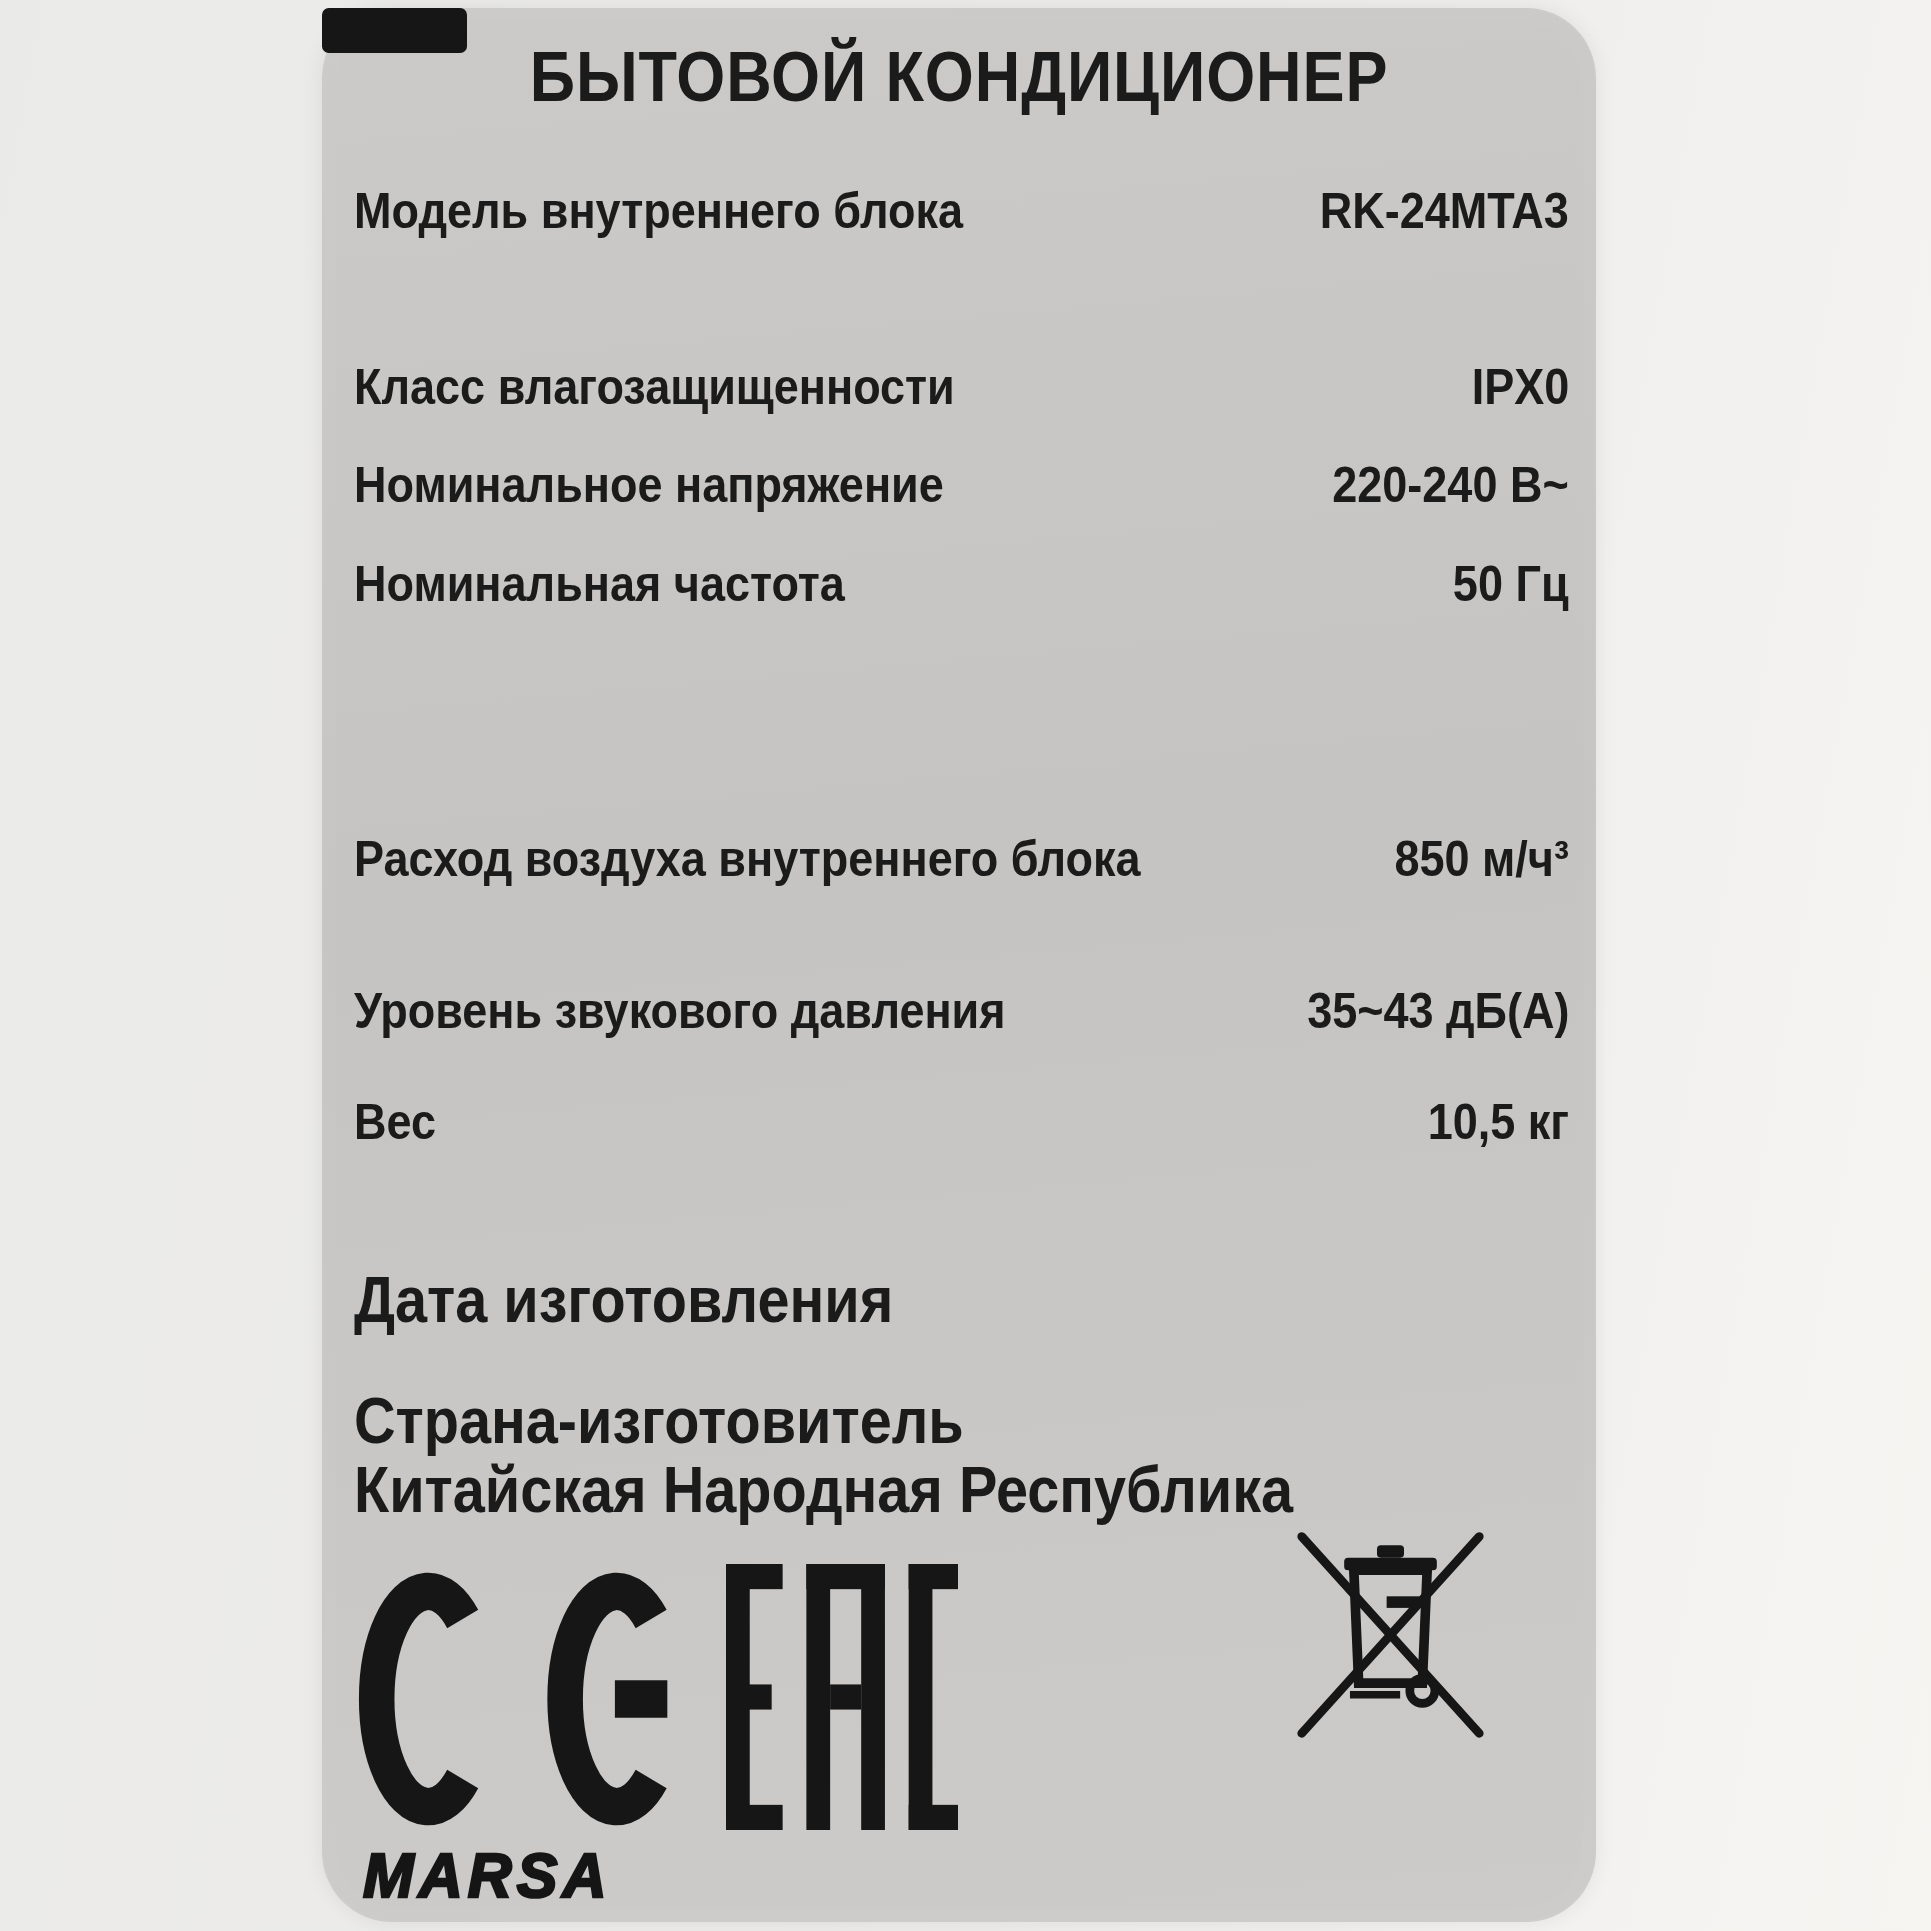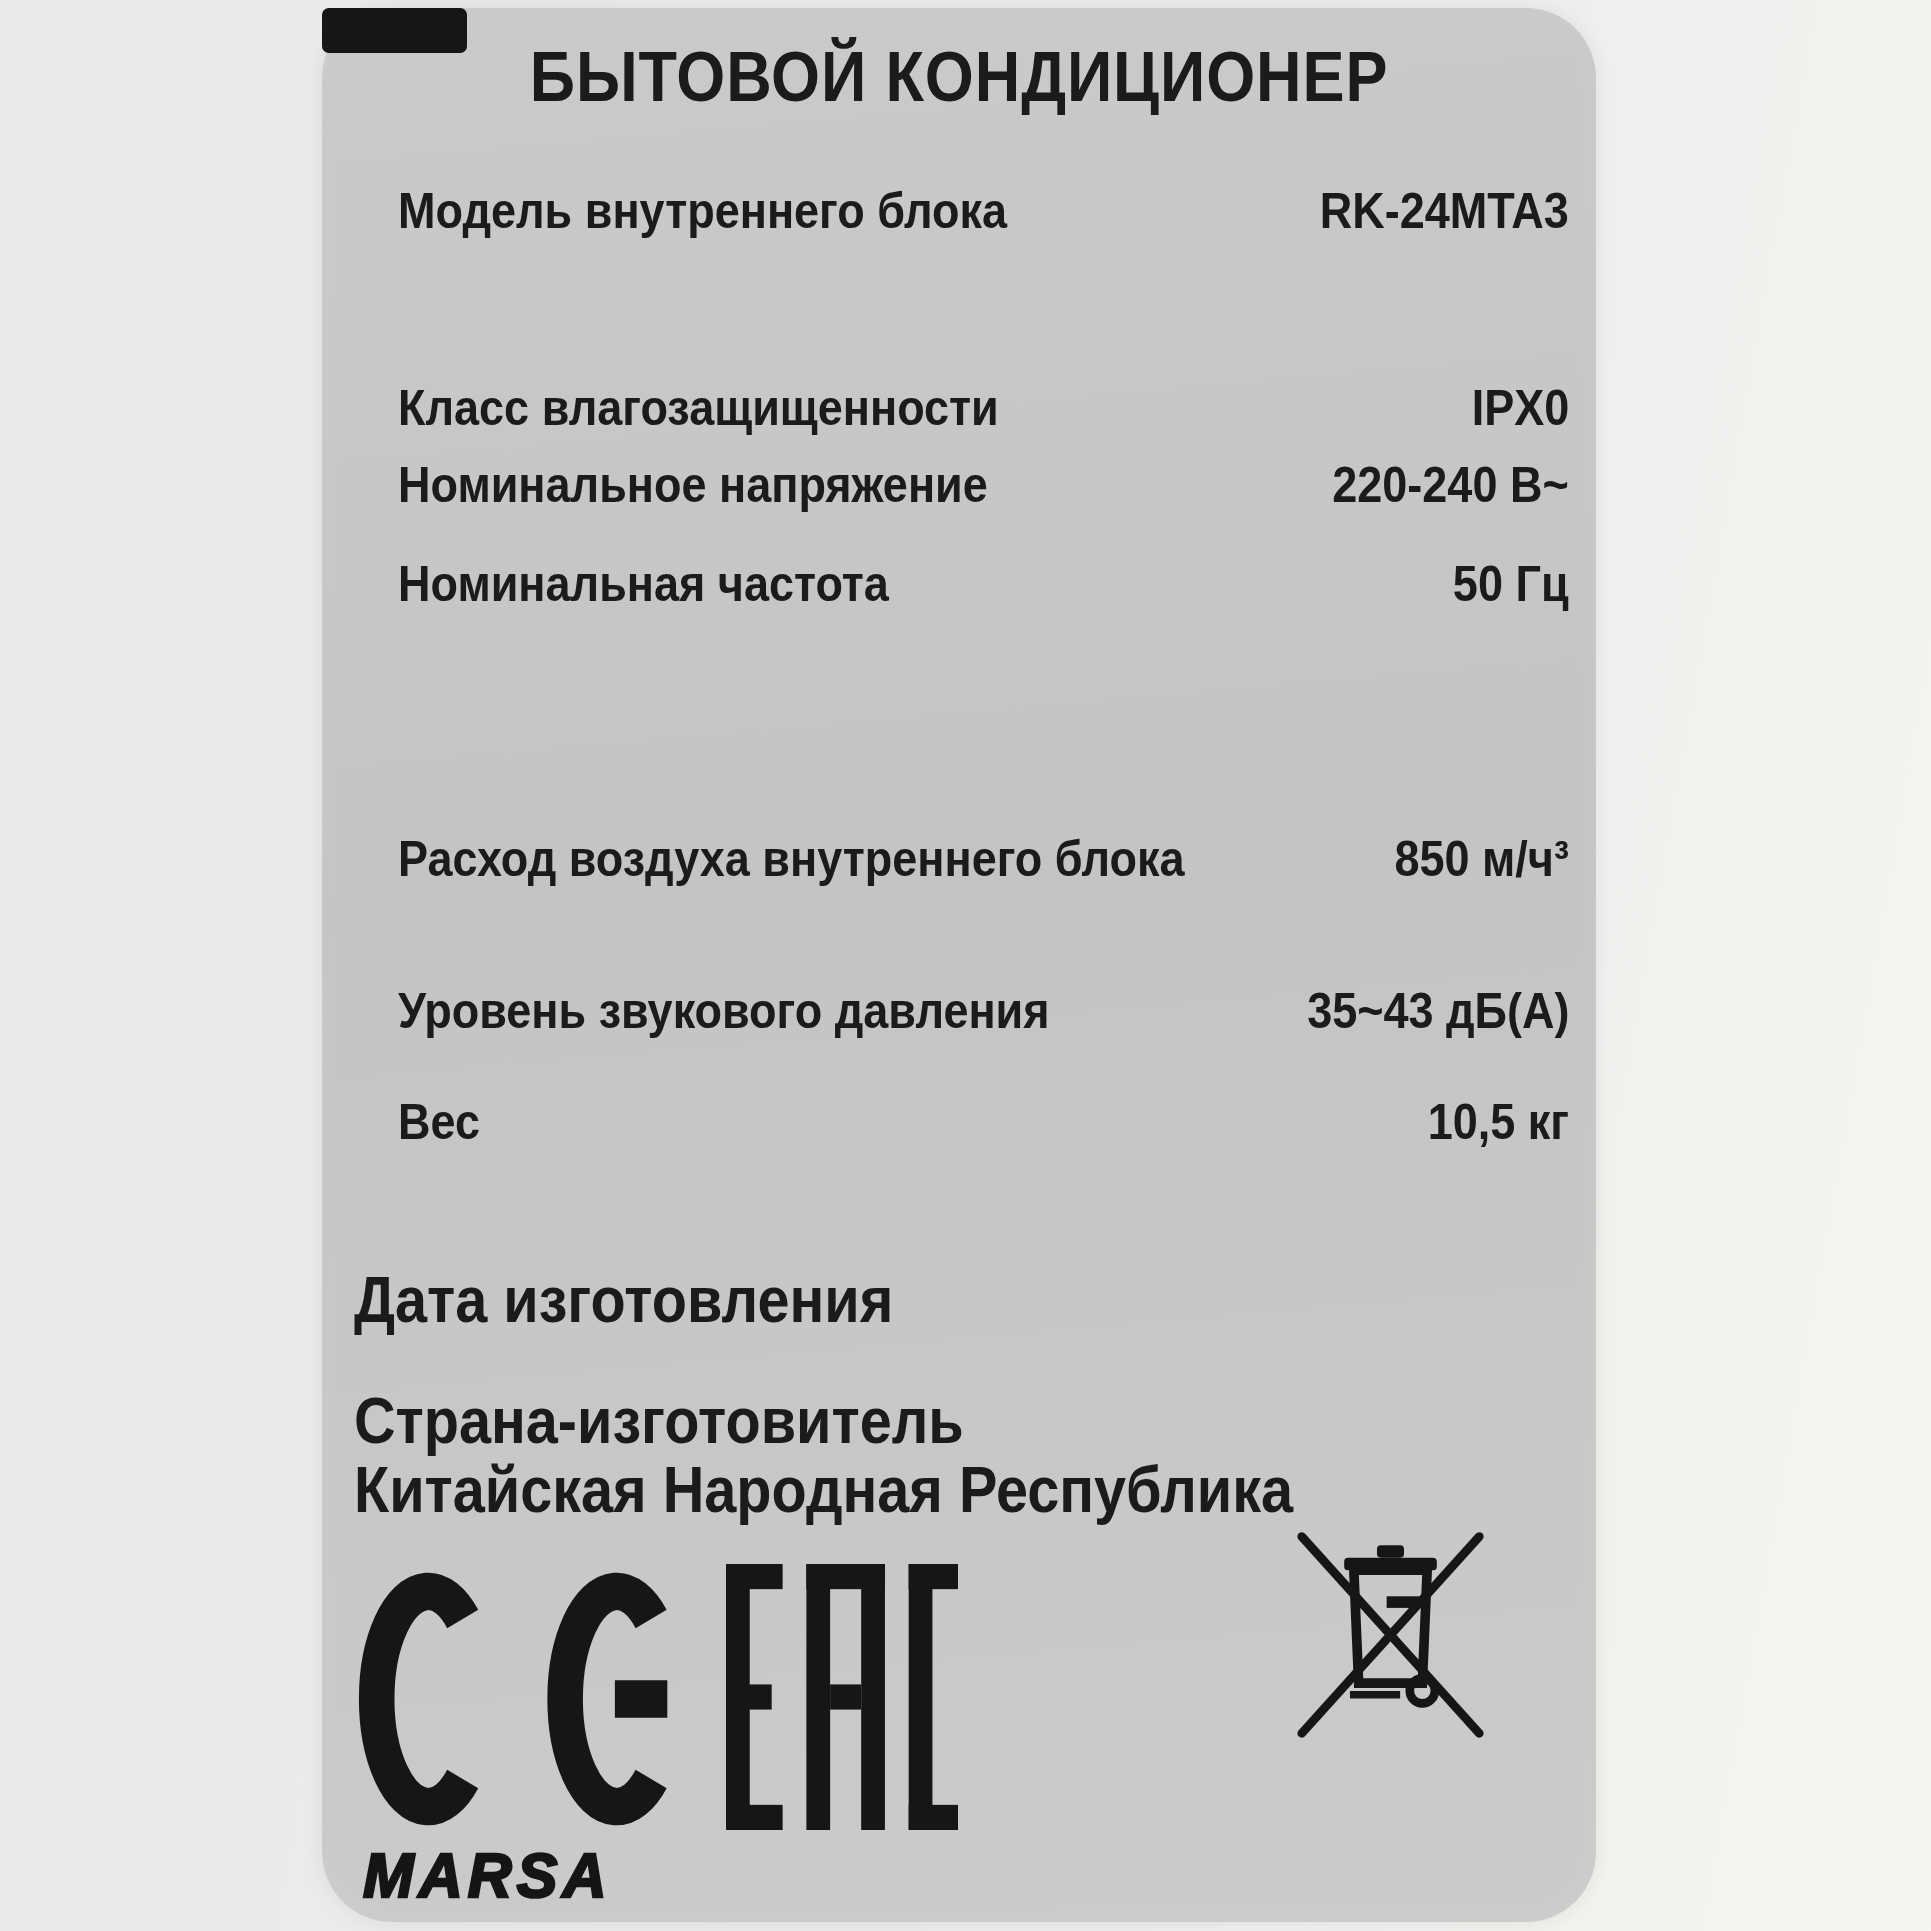--- a/index.html
+++ b/index.html
@@ -17,23 +17,23 @@
   .cond{display:inline-block;transform:scaleX(0.9);transform-origin:0 50%;white-space:nowrap;}
   .condC{transform-origin:50% 50%;}
   .condR{transform-origin:100% 50%;}
   #title{
     position:absolute;left:0;right:0;top:29px;text-align:center;
     font-size:70px;font-weight:700;letter-spacing:1px;
   }
   .specrow{
     position:absolute;left:32px;right:27px;
     display:flex;justify-content:space-between;align-items:baseline;
-    font-size:50px;font-weight:700;letter-spacing:0;margin-left:44px;
+    font-size:50px;font-weight:700;letter-spacing:0;
   }
-  .r1{top:174px}.r2{top:266px}.r3{top:371px}.r4{top:448px}.r5{top:547px}
+  .r1{top:174px}.r2{top:266px}.r3{top:350px}.r4{top:448px}.r5{top:547px}
   .r6{top:657px}.r7{top:763px}.r8{top:822px}.r9{top:974px}.r10{top:1085px}
   .footline{position:absolute;left:32px;font-size:64px;font-weight:700;}
   .f-date{top:1255px}
   .f-country{top:1376px}
   .f-country2{top:1445px}
   .mark{position:absolute;}
   #ce-mark{left:28px;top:1560px;}
   #eac-mark{left:404px;top:1556px;}
   #weee-bin{left:972px;top:1511px;}
   #weee-bar{left:1021px;top:1760px;width:145px;height:45px;background:#161616;border-radius:6.8px;}

